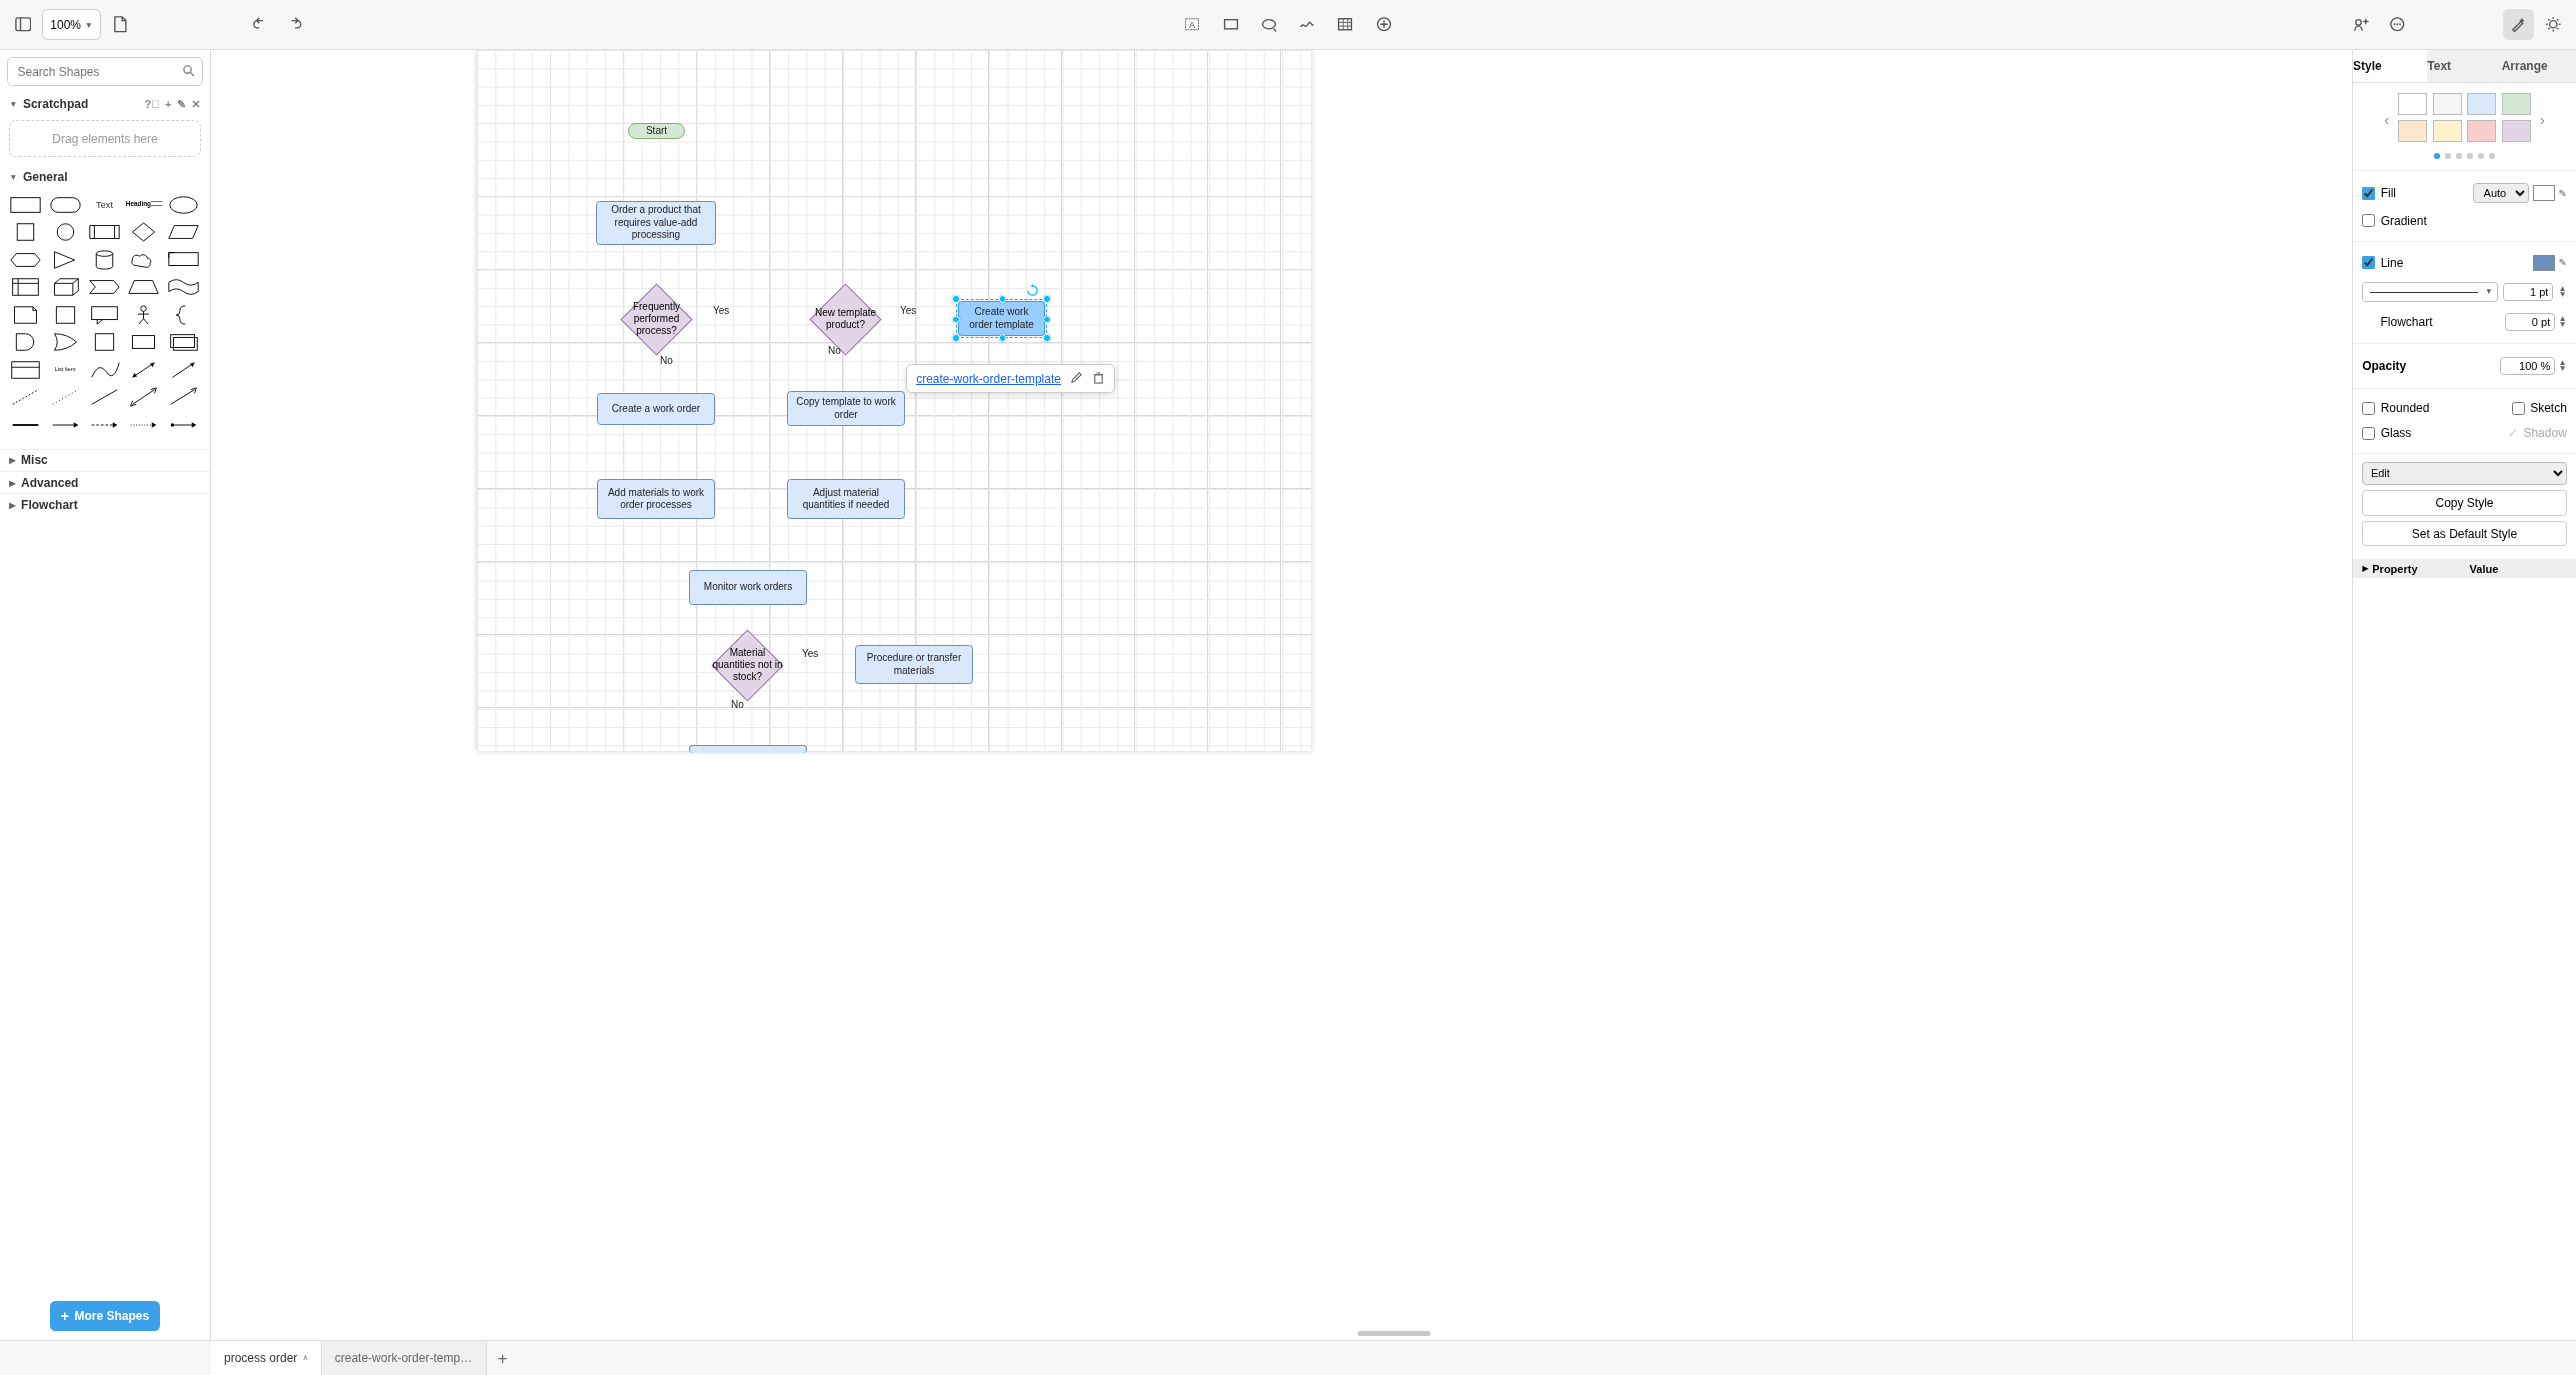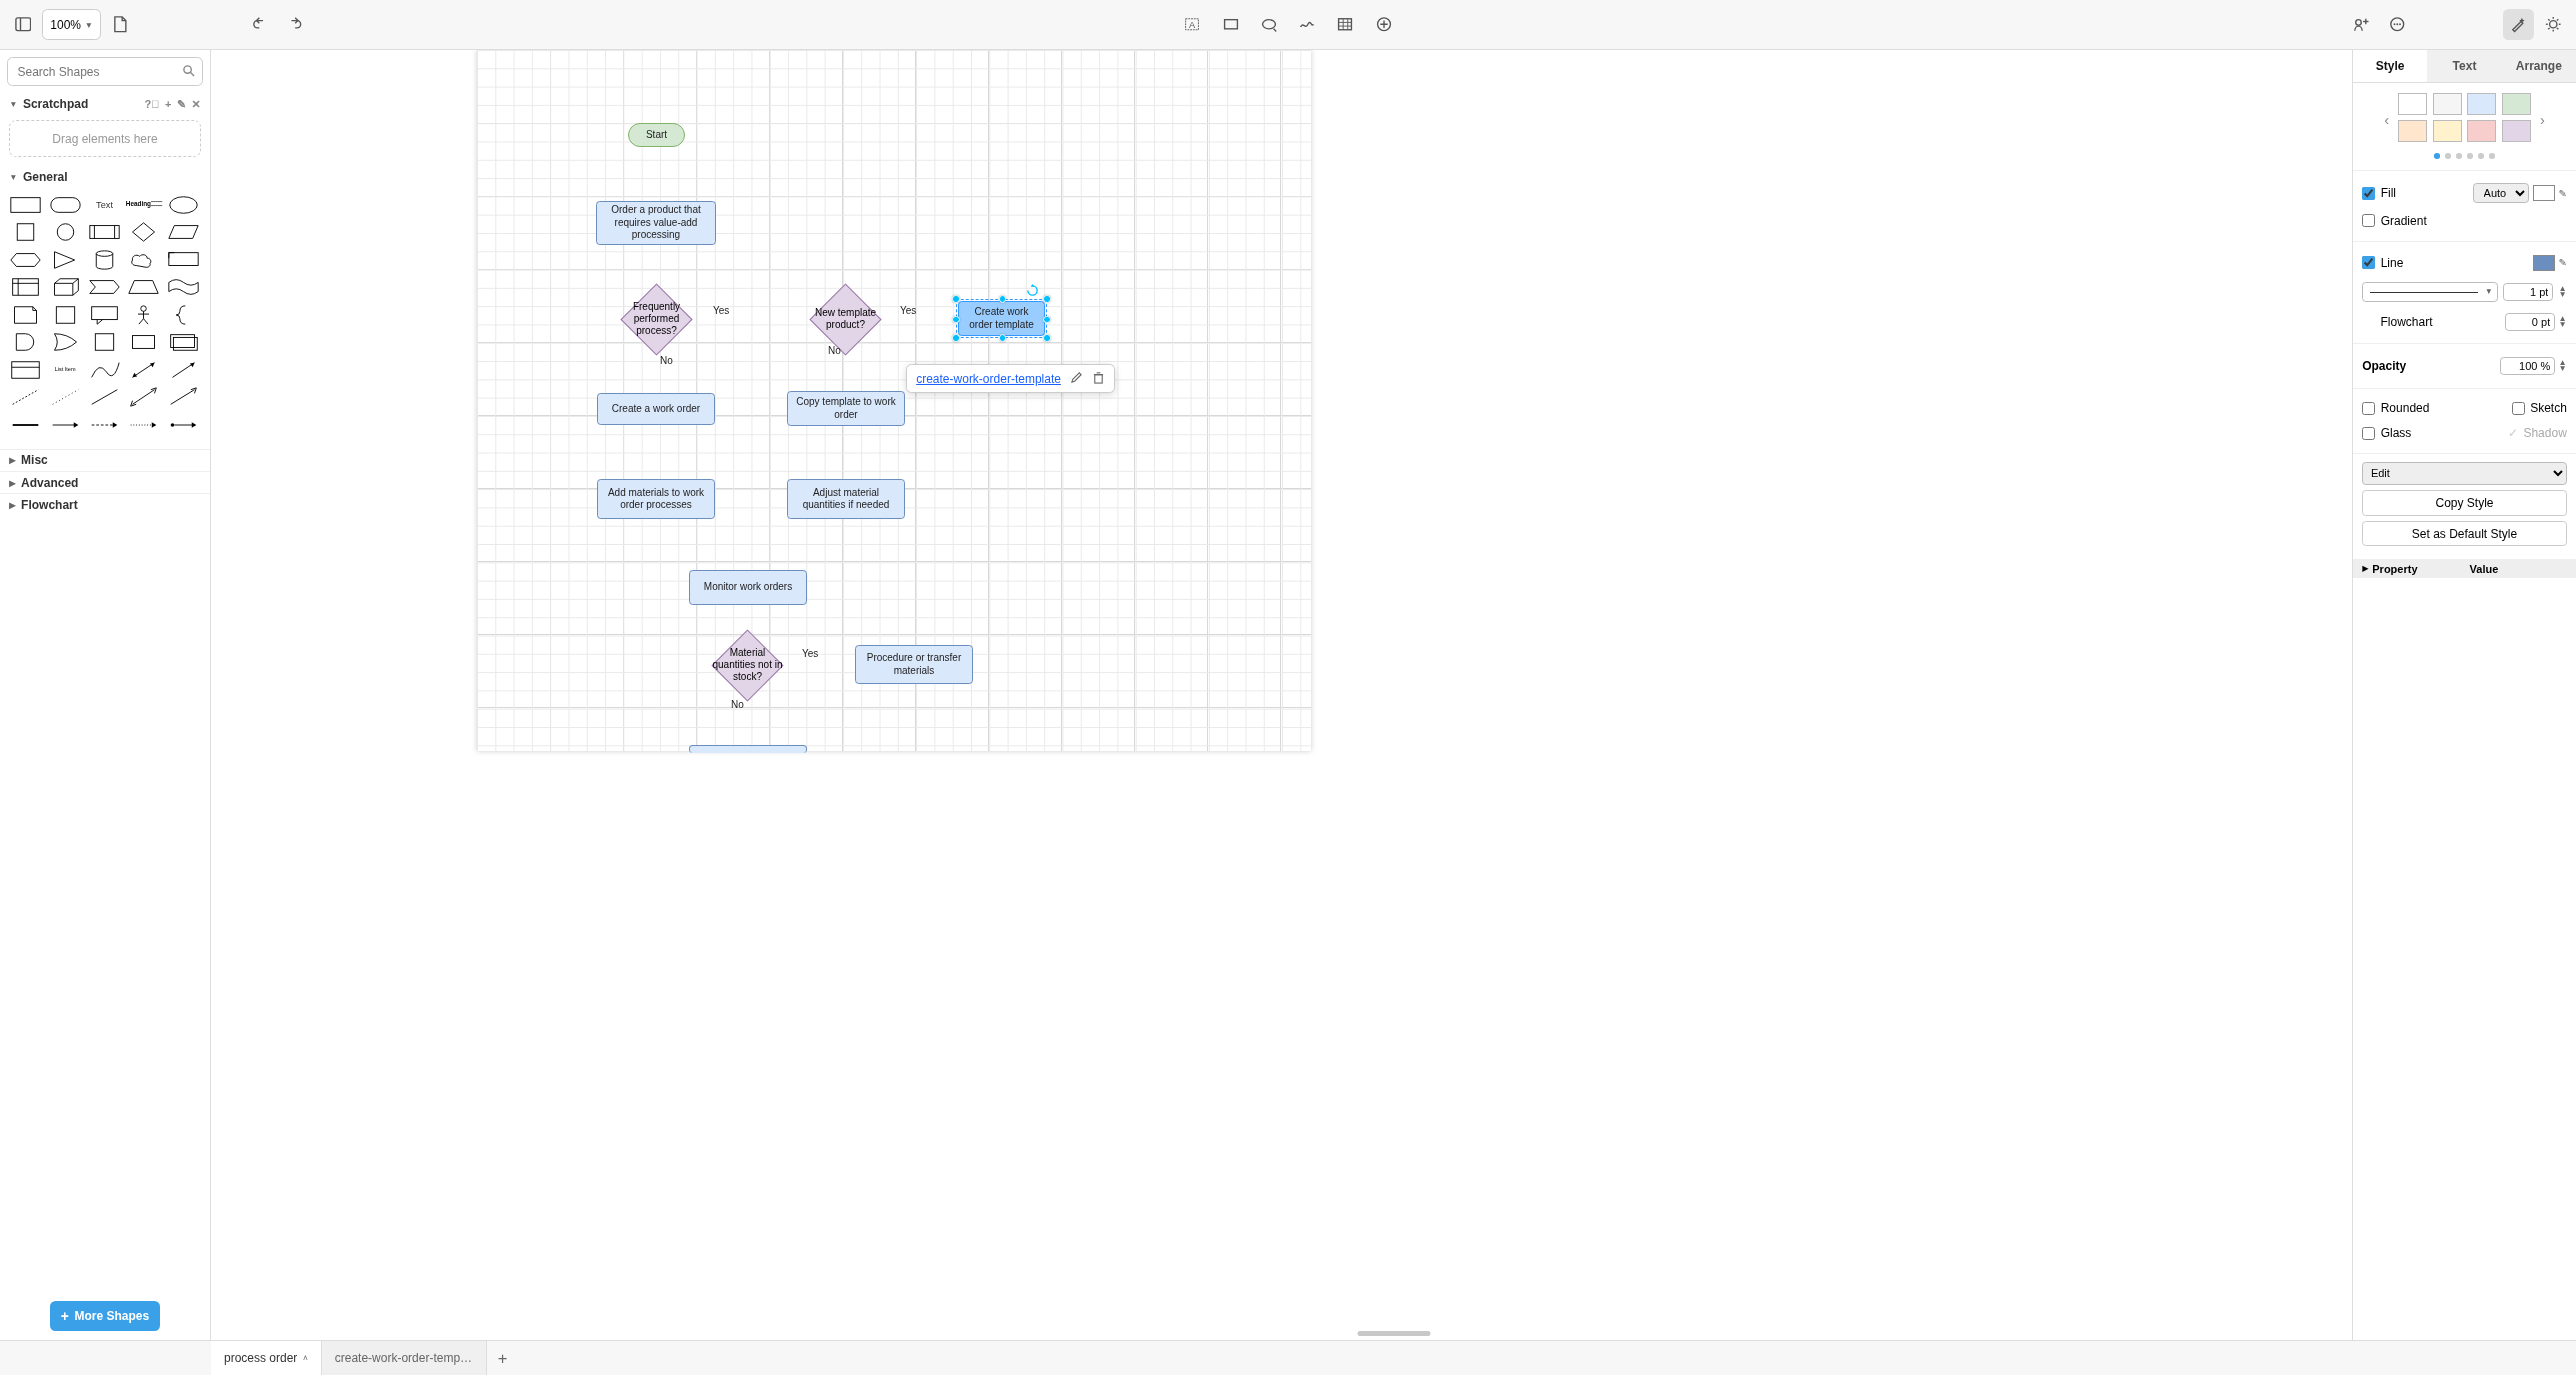--- a/index.html
+++ b/index.html
@@ -72,21 +72,21 @@
 .sel-handle { position: absolute; width: 7.3px; height: 7.3px; background: #00bfff; border: 0.9px solid #fff; border-radius: 50%; box-shadow: 0 0 1.8px rgba(0,0,0,0.3); pointer-events: auto; cursor: pointer; }
 .sel-rotate { position: absolute; width: 13px; height: 13px; color: #00bfff; }
 
 
 .link-popup { position: absolute; background: #fff; border: 0.9px solid #ccc; border-radius: 5.5px; box-shadow: 0 1.8px 7.3px rgba(0,0,0,0.15); padding: 5.5px 9.2px; display: flex; align-items: center; gap: 9.2px; font-size: 12px; }
 .link-popup a { color: #1a5fff; text-decoration: underline; }
 
 
 .right-panel { position: absolute; right: 0; top: 0; bottom: 0; width: 224px; background: #fff; border-left: 0.9px solid #ddd; display: flex; flex-direction: column; font-size: 12px; }
 .rp-tabs { display: flex; border-bottom: 0.9px solid #ddd; background: #f0f0f0; }
-.rp-tab { flex: 1; text-align: center; padding: 9.2px 0; font-weight: 600; cursor: pointer; color: #555; }
+.rp-tab { flex: 1; padding: 9.2px 0; font-weight: 600; cursor: pointer; color: #555; }
 .rp-tab.active { background: #fff; color: #111; }
 .rp-body { padding: 9.2px; overflow: auto; flex: 1; }
 .swatch-row { display: flex; gap: 5.5px; justify-content: center; margin-bottom: 5.5px; }
 .swatch { width: 29px; height: 22px; border: 0.9px solid #bbb; cursor: pointer; }
 .swatch-nav { display: flex; align-items: center; gap: 5.5px; justify-content: center; flex-wrap: wrap; }
 .swatch-nav .arrow { color: #888; font-size: 14.7px; cursor: pointer; padding: 0 3.7px; }
 .dots { display: flex; gap: 5.5px; justify-content: center; margin: 5.5px 0 11px; }
 .dots span { width: 5.5px; height: 5.5px; border-radius: 50%; background: #ccc; }
 .dots span.on { background: #3aa0e8; }
 
@@ -580,21 +580,21 @@
           <path d="M485 514 V535 H586 M693 514 V535 H586 M586 535 V565"></path>
 
           <line x1="586" y1="607" x2="586" y2="634"></line>
 
           <line x1="636" y1="670" x2="702" y2="670"></line>
 
           <path d="M586 707 V740 M766 692 V740 H586"></path>
           <line x1="586" y1="740" x2="586" y2="756"></line>
         </svg>
 
-        <div class="node terminator" style="left:417px;top:73px;width:57px;height:24px">
+        <div class="node terminator" style="left:417px;top:73px;width:57px;height:16px">
           <span>Start</span>
         </div>
 
         <div class="node process" style="left:385px;top:151px;width:120px;height:44px">
           <span>Order a product that requires value-add processing</span>
         </div>
 
         <div class="decision-wrap" style="left:402px;top:235px;width:87px;height:68px">
           <div class="decision-shape" style="width:51px;height:51px"></div>
           <div class="decision-label">Frequently performed process?</div>

